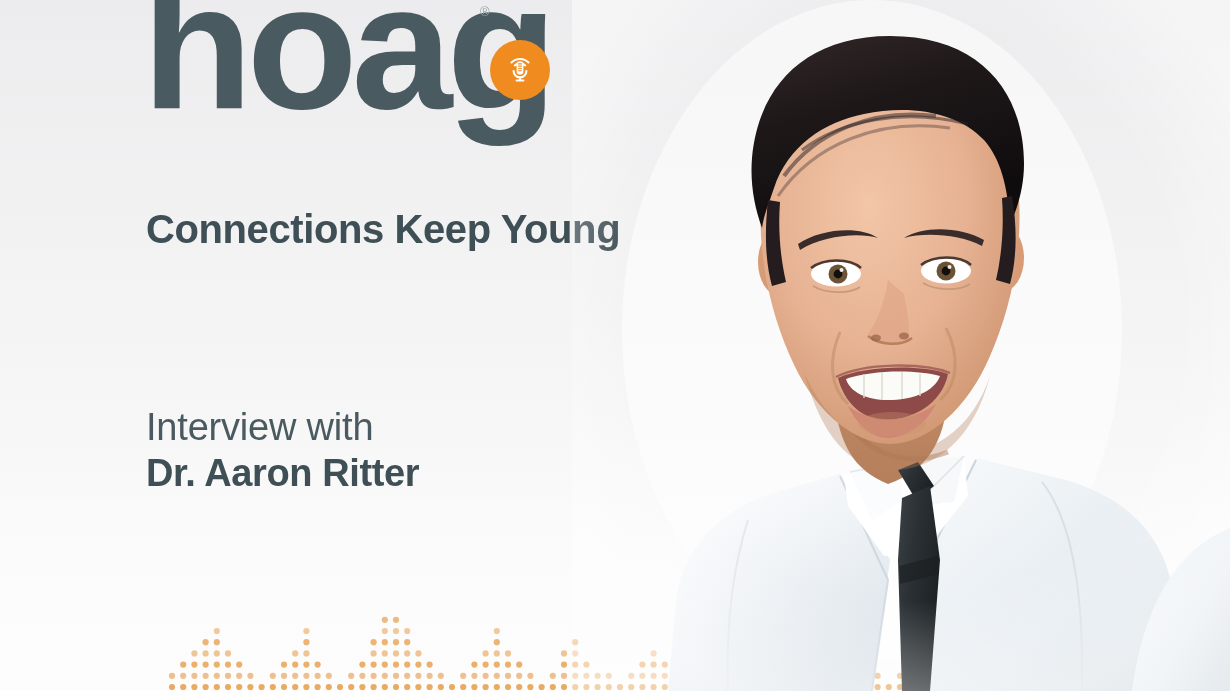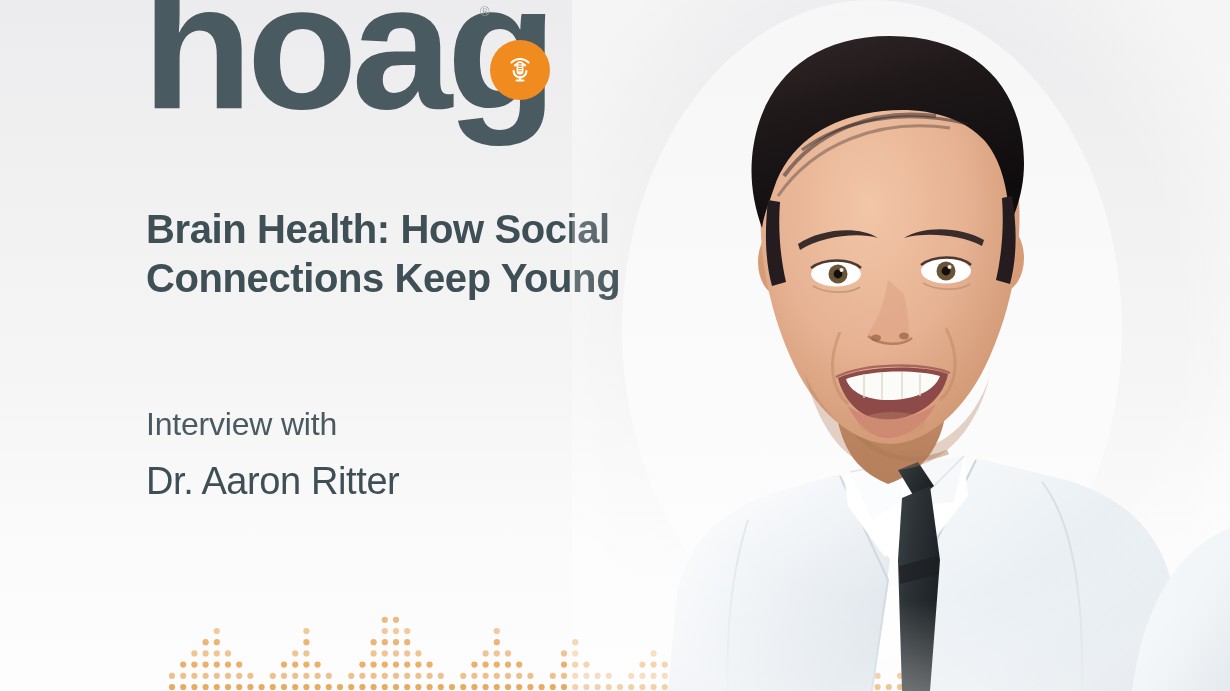--- a/index.html
+++ b/index.html
@@ -73,32 +73,31 @@
     letter-spacing: -0.4px;
     white-space: nowrap;
   }
   #interview-block {
     position: absolute;
     left: 146px;
     top: 405px;
     width: 520px;
   }
   #interview-label {
-    font-size: 32px;
+    font-size: 38px;
     font-weight: 400;
     color: #4a5a61;
     line-height: 1.2;
     letter-spacing: -0.2px;
   }
   #guest-name {
     font-size: 38px;
-    font-weight: 400;
+    font-weight: 700;
     color: #3f4f56;
     line-height: 1.2;
-    margin-top: 16px;
     letter-spacing: -0.4px;
   }
 
   
   #waveform {
     position: absolute;
     left: 0;
     bottom: 0;
     width: 1230px;
     height: 120px;
@@ -137,21 +136,20 @@
       <rect x="18.0" y="17.9" width="4.0" height="1.1" rx="0.55" fill="#f08c1f"></rect>
       <rect x="18.0" y="20.2" width="4.0" height="1.1" rx="0.55" fill="#f08c1f"></rect>
 
       <path d="M13.6 21.0 A6.4 6.4 0 0 0 26.4 21.0" stroke="#ffffff" stroke-width="2.1" fill="none" stroke-linecap="round"></path>
       <rect x="19.1" y="26.2" width="1.8" height="4.4" fill="#ffffff"></rect>
       <rect x="15.6" y="29.6" width="8.8" height="2.0" rx="1" fill="#ffffff"></rect>
     </svg>
   </div>
 
   <div id="headline">
-    <div class="title-line">Brain Health: How Social</div>
     <div class="title-line">Connections Keep Young</div>
   </div>
 
   <div id="interview-block">
     <div id="interview-label">Interview with</div>
     <div id="guest-name">Dr. Aaron Ritter</div>
   </div>
 
   <svg id="waveform" viewBox="0 0 1230 120" preserveAspectRatio="none" aria-hidden="true">
     <g id="wave-dots">

